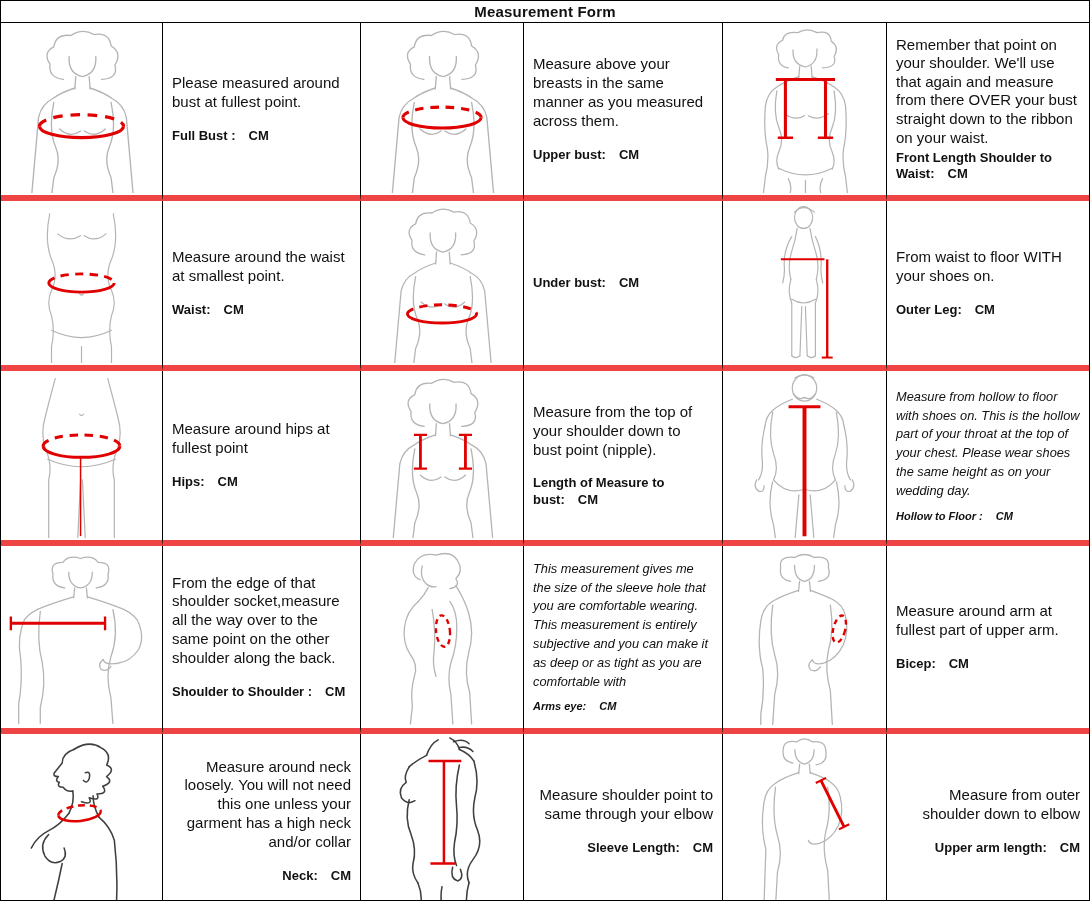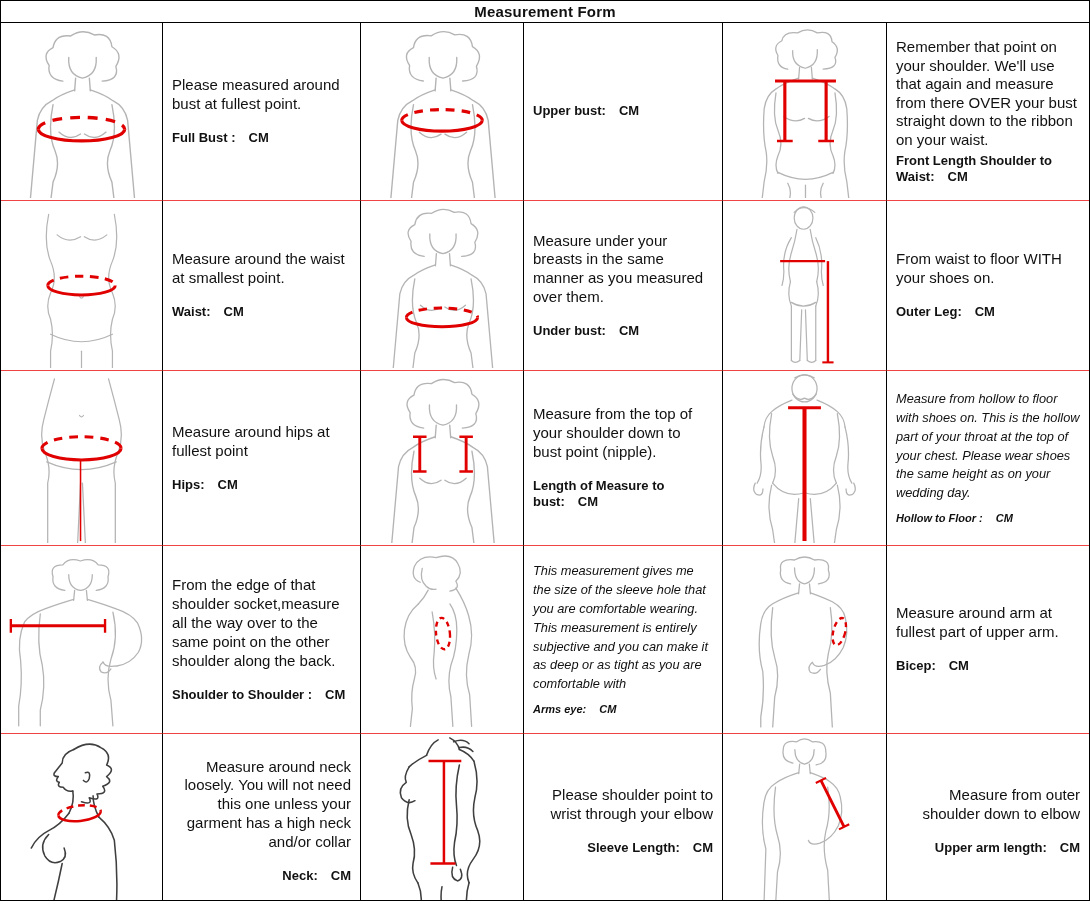--- a/index.html
+++ b/index.html
@@ -2,21 +2,21 @@
 <html><head>
 <meta charset="utf-8">
 <style>
   html,body{margin:0;padding:0;background:#fff;}
   .form{width:1090px;height:901px;border:1px solid #000;box-sizing:border-box;
         font-family:"Liberation Sans",sans-serif;color:#111;overflow:hidden;background:#fff;}
   .title{height:21px;border-bottom:1px solid #000;display:flex;align-items:center;justify-content:center;
          font-weight:bold;font-size:15px;letter-spacing:.2px;}
   .grid{display:grid;grid-template-columns:162px 198px 163px 199px 164px 1fr;
         grid-template-rows:178px 170px 175px 188px 1fr;height:885px;}
-  .cell{border-right:1px solid #000;border-bottom:1px solid #ef4444;box-sizing:border-box;overflow:hidden;}
+  .cell{border-right:1px solid #000;border-bottom:6px solid #ef4444;box-sizing:border-box;overflow:hidden;}
   .cell:nth-child(6n){border-right:none;}
   .cell:nth-child(n+25){border-bottom:none;text-align:right;}
   .ic{display:flex;align-items:center;justify-content:center;padding:2px;}
   .ic svg{width:100%;height:100%;display:block;}
   .tc{display:flex;flex-direction:column;justify-content:center;padding:4px 9px;font-size:15px;line-height:1.26;}
   .desc{margin:0 0 16px 0;}
   .lblrow{margin:0;font-weight:bold;font-size:13px;}
   .unit{margin-left:13px;}
   .tc.small{font-size:12.8px;line-height:1.47;font-style:italic;}
   .tc.small .desc{margin-bottom:9px;}
@@ -63,20 +63,21 @@
     <div class="cell ic">
       <svg viewBox="0 0 160 176">
         <use href="#woman-torso"></use>
         <g fill="none" stroke="#e10000" stroke-width="3.2">
           <path d="M39,97 A41,11 0 0 0 121,97"></path>
           <path d="M39,97 A41,11 0 0 1 121,97" stroke-dasharray="9,7"></path>
         </g>
       </svg>
     </div>
     <div class="cell tc">
+      <p class="desc">Measure above your breasts in the same manner as you measured across them.</p>
       <p class="lblrow"><span>Upper bust:</span><span class="unit">CM</span></p>
     </div>
 
     <div class="cell ic">
       <svg viewBox="0 0 160 176">
         <g fill="none" stroke="#b4b4b4" stroke-width="1.3" stroke-linecap="round" stroke-linejoin="round">
           <path d="M63,45 Q51,43 53,31 Q47,21 57,16 Q59,6 73,8 Q83,2 93,8 Q107,5 108,17 Q117,23 111,33 Q115,44 99,45"></path>
           <path d="M68,26 Q67,41 81,44 Q94,41 93,25"></path>
           <path d="M75,43 L74,55 M87,43 L88,55"></path>
           <path d="M74,54 Q59,59 51,65 Q41,71 39,85 Q37,111 41,129 Q43,143 39,159 L37,176"></path>
@@ -123,21 +124,20 @@
     <div class="cell ic">
       <svg viewBox="0 0 160 176">
         <use href="#woman-torso"></use>
         <g fill="none" stroke="#e10000" stroke-width="3.2">
           <path d="M42,122 A38,10 0 0 0 118,122"></path>
           <path d="M42,122 A38,10 0 0 1 118,122" stroke-dasharray="9,7"></path>
         </g>
       </svg>
     </div>
     <div class="cell tc">
-      <p class="desc">Measure under your breasts in the same manner as you measured over them.</p>
       <p class="lblrow"><span>Under bust:</span><span class="unit">CM</span></p>
     </div>
 
     <div class="cell ic">
       <svg viewBox="0 0 160 176">
         <g fill="none" stroke="#b4b4b4" stroke-width="1.3" stroke-linecap="round" stroke-linejoin="round">
           <ellipse cx="79" cy="16" rx="10" ry="12"></ellipse>
           <path d="M69,10 Q79,0 91,10"></path>
           <path d="M72,28 Q70,41 66,53 Q61,69 65,84 M86,28 Q88,41 92,53 Q97,69 93,84"></path>
           <path d="M66,37 Q56,53 58,73 Q58,81 56,88 M92,37 Q100,53 98,73 Q98,81 100,88"></path>
@@ -311,21 +311,21 @@
           <path d="M55,152 Q60,164 58,176 M108,152 Q104,166 106,176 M80,156 Q78,166 80,176"></path>
         </g>
         <g fill="none" stroke="#e10000" stroke-width="2.6">
           <path d="M66,26 L100,26"></path>
           <path d="M82,26 L82,132"></path>
           <path d="M68,132 L94,132"></path>
         </g>
       </svg>
     </div>
     <div class="cell tc">
-      <p class="desc">Please shoulder point to wrist through your elbow</p>
+      <p class="desc">Measure shoulder point to same through your elbow</p>
       <p class="lblrow"><span>Sleeve Length:</span><span class="unit">CM</span></p>
     </div>
 
     <div class="cell ic">
       <svg viewBox="0 0 160 176">
         <g fill="none" stroke="#b4b4b4" stroke-width="1.3" stroke-linecap="round" stroke-linejoin="round">
           <path d="M68,28 Q56,26 58,14 Q58,4 72,6 Q80,0 88,6 Q102,4 102,16 Q104,28 92,30"></path>
           <path d="M70,14 Q70,27 80,29 Q90,27 90,14"></path>
           <path d="M75,29 L74,39 M85,29 L86,39"></path>
           <path d="M74,38 Q58,43 50,49 Q40,55 38,69 Q34,95 40,117 L38,176"></path>

